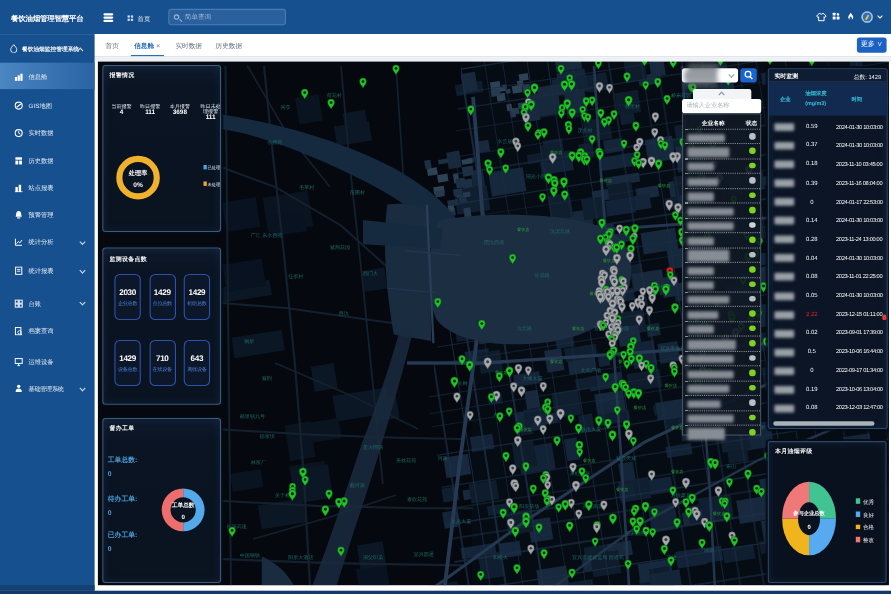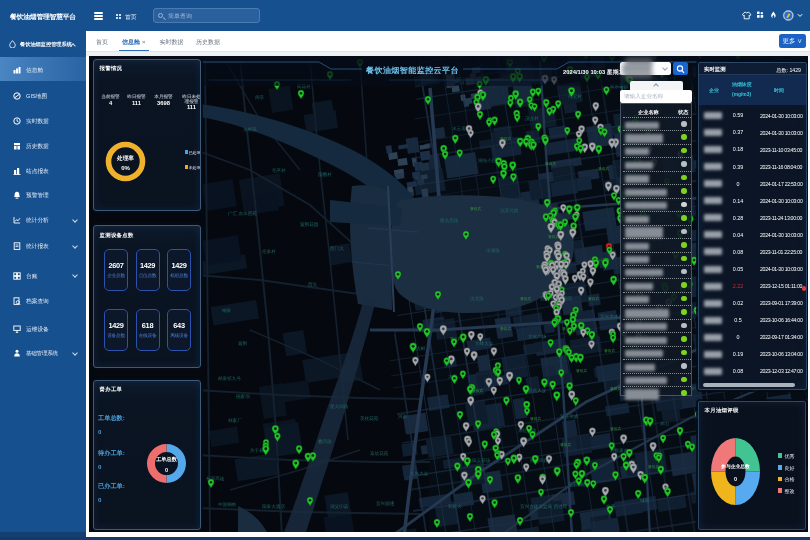--- a/index.html
+++ b/index.html
@@ -1004,66 +1004,56 @@
         <use href="#pg" transform="translate(604.0,504.6) scale(1.01)"></use>
         <use href="#pg" transform="translate(310,506)"></use>
         <use href="#pg" transform="translate(494.6,508.3) scale(1.00)"></use>
         <use href="#pg" transform="translate(610,515)"></use>
         <use href="#pg" transform="translate(571,518)"></use>
         <use href="#pg" transform="translate(470,522)"></use>
         <use href="#pg" transform="translate(520,526)"></use>
         <use href="#pg" transform="translate(437,528)"></use>
       </g>
     </svg>
-  <div id="band">
-    <div class="ttl">餐饮油烟智能监控云平台</div>
-    <div class="date">2024/1/30 10:03 星期二</div>
-    <svg class="abs" width="719" height="31" style="left:0;top:0">
-      <path d="M10,7 H230 L242,14 H273" stroke="#2a5f94" stroke-width="1" fill="none" opacity="0.8"></path>
-      <path d="M374,14 H468 L480,7 H640" stroke="#2a5f94" stroke-width="1" fill="none" opacity="0.8"></path>
-      <path d="M300,25 H460" stroke="#1d4a74" stroke-width="0.7" fill="none" opacity="0.7"></path>
-      <path d="M120,25 H262" stroke="#1d4a74" stroke-width="0.7" fill="none" opacity="0.5"></path>
-    </svg>
-  </div>
 
   <div class="panel" id="alarm">
     <div class="ptitle">报警情况</div>
     <div class="col" style="left:4px">当前报警<b>4</b></div>
     <div class="col" style="left:30px">昨日报警<b>111</b></div>
     <div class="col" style="left:57px">本月报警<b>3698</b></div>
     <div class="col" style="left:85px">昨日未处<br>理报警<b style="margin-top:0">111</b></div>
     <svg class="abs" style="left:11px;top:81px" width="41" height="41">
       <circle cx="20.5" cy="20.5" r="17" fill="none" stroke="#f0b12c" stroke-width="5.6"></circle>
       <text x="20.5" y="18.5" fill="#fff" font-size="5.6" text-anchor="middle" font-weight="bold">处理率</text>
       <text x="20.5" y="29" fill="#fff" font-size="6" text-anchor="middle" font-weight="bold">0%</text>
     </svg>
     <div class="leg" style="left:91px;top:90px"><i style="background:#41a7e8"></i>已处理</div>
     <div class="leg" style="left:91px;top:105px"><i style="background:#f0a62c"></i>未处理</div>
   </div>
 
   <div class="panel" id="device">
     <div class="ptitle">监测设备点数</div>
     <div class="card" style="left:10.5px;top:23px">
-        <b>2607</b>
+        <b>2030</b>
         <span>企业总数</span>
       </div>
     <div class="card" style="left:42px;top:23px">
         <b>1429</b>
         <span>点位总数</span>
       </div>
     <div class="card" style="left:73.5px;top:23px">
         <b>1429</b>
         <span>机组总数</span>
       </div>
     <div class="card" style="left:10.5px;top:83px">
         <b>1429</b>
         <span>设备总数</span>
       </div>
     <div class="card" style="left:42px;top:83px">
-        <b>618</b>
+        <b>710</b>
         <span>在线设备</span>
       </div>
     <div class="card" style="left:73.5px;top:83px">
         <b>643</b>
         <span>离线设备</span>
       </div>
   </div>
 
   <div class="panel" id="work">
     <div class="ptitle">督办工单</div>

